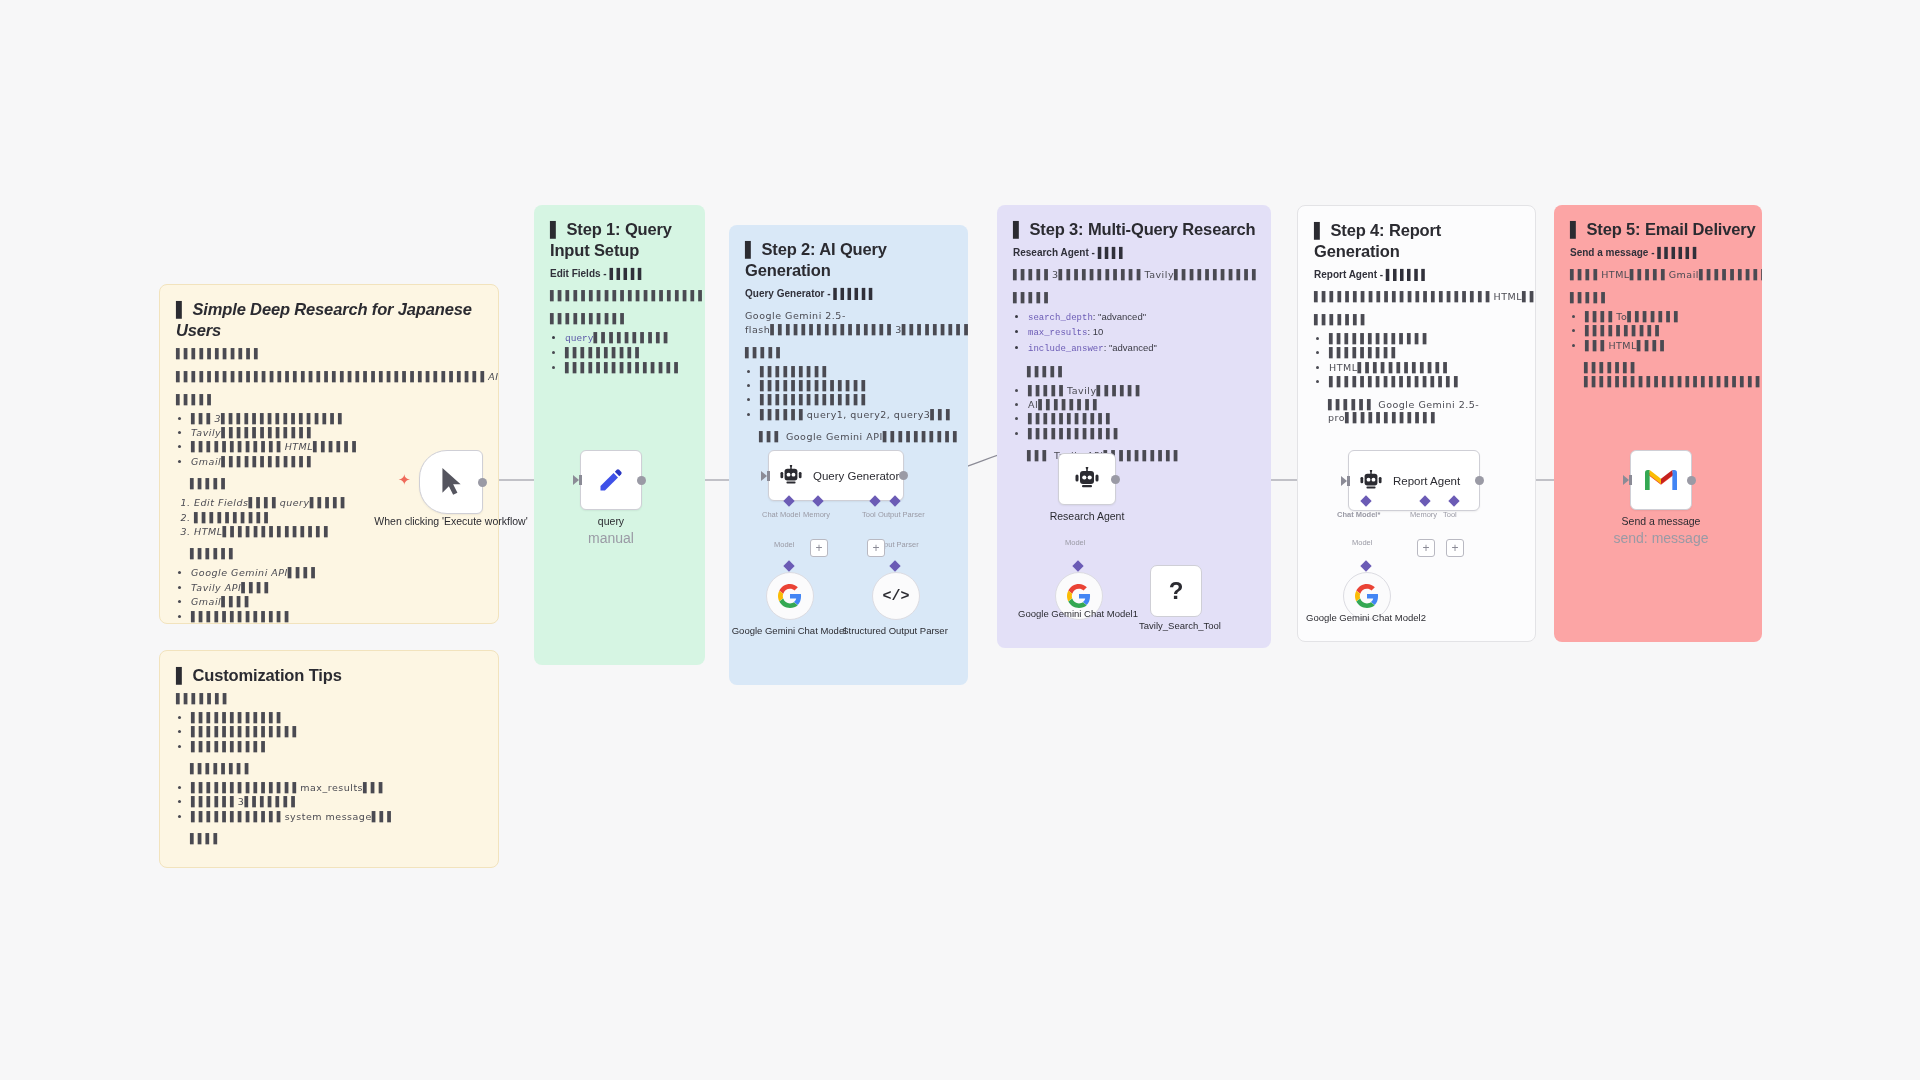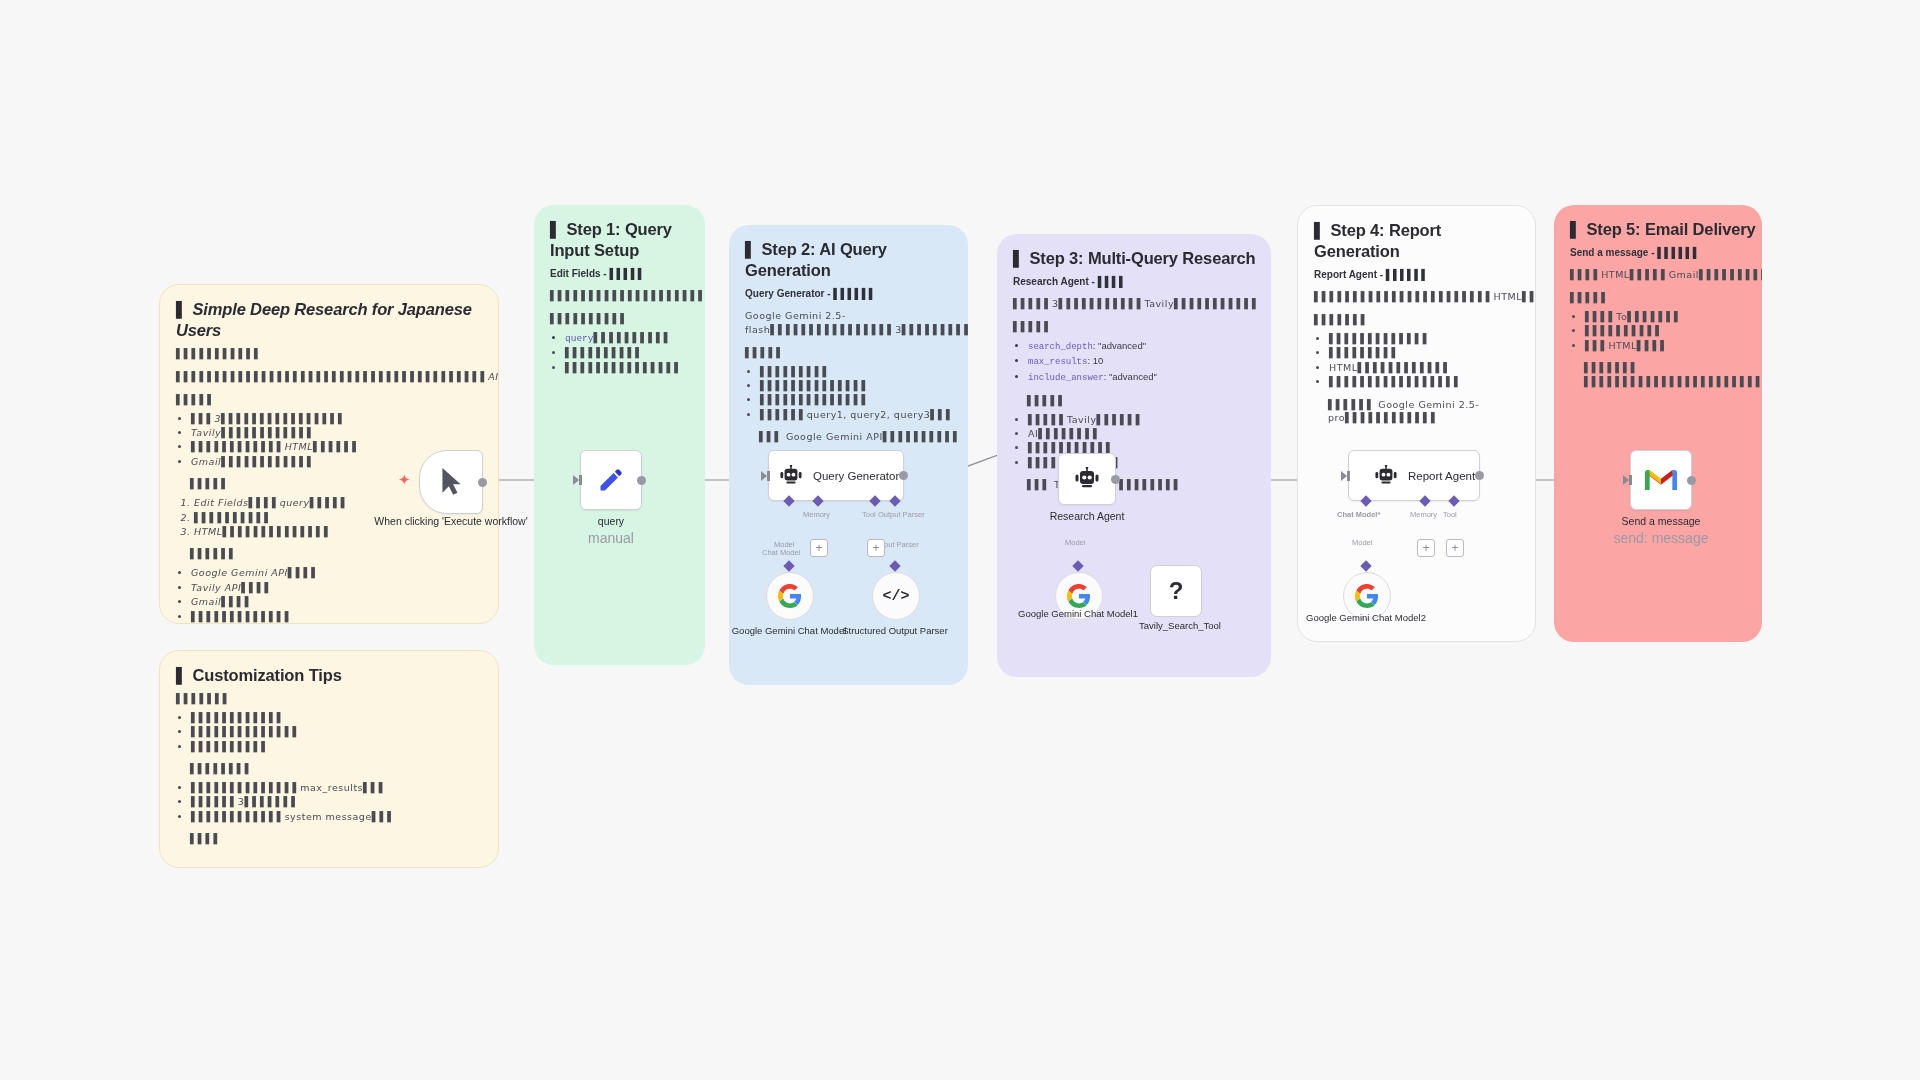--- a/index.html
+++ b/index.html
@@ -7,21 +7,21 @@
     width: 1920px; height: 1080px;
     background: #f7f7f8;
     font-family: "Liberation Sans", sans-serif;
     overflow: hidden;
   }
   #canvas { position: relative; width: 1920px; height: 1080px; }
 
   
   .sticky {
     position: absolute;
-    border-radius: 20px;
+    border-radius: 8px;
     box-sizing: border-box;
     padding: 14px 4px 14px 16px;
     overflow: hidden;
   }
   .sticky.yellow { background: #fdf6e3; border: 1px solid #f2e3bd; }
   .sticky.green  { background: #d6f5e3; }
   .sticky.blue   { background: #d9e8f7; margin-top: 20px; }
   .sticky.purple { background: #e3e0f7; }
   .sticky.white  { background: #fcfcfd; border: 1px solid #e3e3e6; }
   .sticky.orange { background: #fca5a5; }
@@ -247,21 +247,21 @@
     <p class="para tight tofu">▌▌▌▌▌</p>
     <ul class="note-list">
       <li class="tofu">▌▌▌▌▌▌▌▌▌</li>
       <li class="tofu">▌▌▌▌▌▌▌▌▌▌▌▌▌▌</li>
       <li class="tofu">▌▌▌▌▌▌▌▌▌▌▌▌▌▌</li>
       <li class="tofu">▌▌▌▌▌▌query1, query2, query3▌▌▌</li>
     </ul>
     <p class="para tofu indent">▌▌▌ Google Gemini API▌▌▌▌▌▌▌▌▌▌</p>
   </div>
 
-  <div class="sticky purple" style="left:997px; top:205px; width:274px; height:443px;margin-top:29px;">
+  <div class="sticky purple" style="left:997px; top:205px; width:274px; height:443px;">
     <div class="note-title">
       <span class="tofu">▌</span>
       <span>Step 3: Multi-Query Research</span>
     </div>
     <p class="sub-head">Research Agent - ▌▌▌▌</p>
     <p class="para tofu">▌▌▌▌▌3▌▌▌▌▌▌▌▌▌▌▌Tavily▌▌▌▌▌▌▌▌▌▌▌</p>
     <p class="para tight tofu">▌▌▌▌▌</p>
     <ul class="note-list">
       <li><span class="code">search_depth</span><span>: "advanced"</span></li>
       <li><span class="code">max_results</span><span>: 10</span></li>
@@ -342,21 +342,21 @@
       <circle cx="13" cy="0.8" r="1.3" fill="#2b2b31"></circle>
       <rect x="1.5" y="7.5" width="3" height="7" rx="1.5" fill="#2b2b31"></rect>
       <rect x="21.5" y="7.5" width="3" height="7" rx="1.5" fill="#2b2b31"></rect>
       <rect x="8" y="18" width="10" height="2.2" rx="1" fill="#2b2b31"></rect>
     </svg>
     <span style="margin-left:10px;font-size:11.5px;color:#2b2b31;">Query Generator</span>
     <div class="port out"></div>
   </div>
 
   <div class="diamond" style="left:785px; top:497px;"></div>
-  <div class="conn-lbl" style="left:762px; top:510px;margin-top:38px;">Chat Model</div>
+  <div class="conn-lbl" style="left:762px; top:510px;">Chat Model</div>
   <div class="diamond" style="left:814px; top:497px;"></div>
   <div class="conn-lbl" style="left:803px; top:510px;">Memory</div>
   <div class="diamond" style="left:871px; top:497px;"></div>
   <div class="conn-lbl" style="left:862px; top:510px;">Tool</div>
   <div class="diamond" style="left:891px; top:497px;"></div>
   <div class="conn-lbl" style="left:878px; top:510px;">Output Parser</div>
   <div class="conn-lbl" style="left:774px; top:540px;">Model</div>
   <div class="conn-lbl" style="left:872px; top:540px;">Output Parser</div>
   <div class="plusbox" style="left:810px; top:539px;">+</div>
   <div class="plusbox" style="left:867px; top:539px;">+</div>
@@ -402,21 +402,21 @@
       <path fill="#34A853" d="M24 48c6.2 0 11.5-2 15.4-5.6l-7.6-5.9c-2.1 1.4-4.8 2.3-7.8 2.3-6.3 0-11.7-4-13.6-9.8l-7.8 6.1C6.5 42.6 14.6 48 24 48z"></path>
     </svg>
   </div>
   <div class="subnode-label" style="left:1078px; top:608px;">Google Gemini Chat Model1</div>
 
   <div class="subnode square" style="left:1150px; top:565px;">
     <span style="font-size:24px;color:#2b2b31;font-weight:700;line-height:1;">?</span>
   </div>
   <div class="subnode-label" style="left:1180px; top:620px;">Tavily_Search_Tool</div>
 
-  <div class="node" style="left:1348px; top:450px; width:132px; height:51px; justify-content:flex-start; padding-left:25px;">
+  <div class="node" style="left:1348px; top:450px; width:132px; height:61px; justify-content:flex-start; padding-left:10px;">
     <div class="inarrow"></div>
     <div class="inbar"></div>
     <svg width="24" height="22" viewBox="0 0 26 24">
       <rect x="6" y="4" width="14" height="13" rx="3" fill="#2b2b31"></rect>
       <circle cx="10.3" cy="10.5" r="2.1" fill="#ffffff"></circle>
       <circle cx="15.7" cy="10.5" r="2.1" fill="#ffffff"></circle>
       <rect x="12.2" y="0.5" width="1.6" height="4" fill="#2b2b31"></rect>
       <circle cx="13" cy="0.8" r="1.3" fill="#2b2b31"></circle>
       <rect x="1.5" y="7.5" width="3" height="7" rx="1.5" fill="#2b2b31"></rect>
       <rect x="21.5" y="7.5" width="3" height="7" rx="1.5" fill="#2b2b31"></rect>

